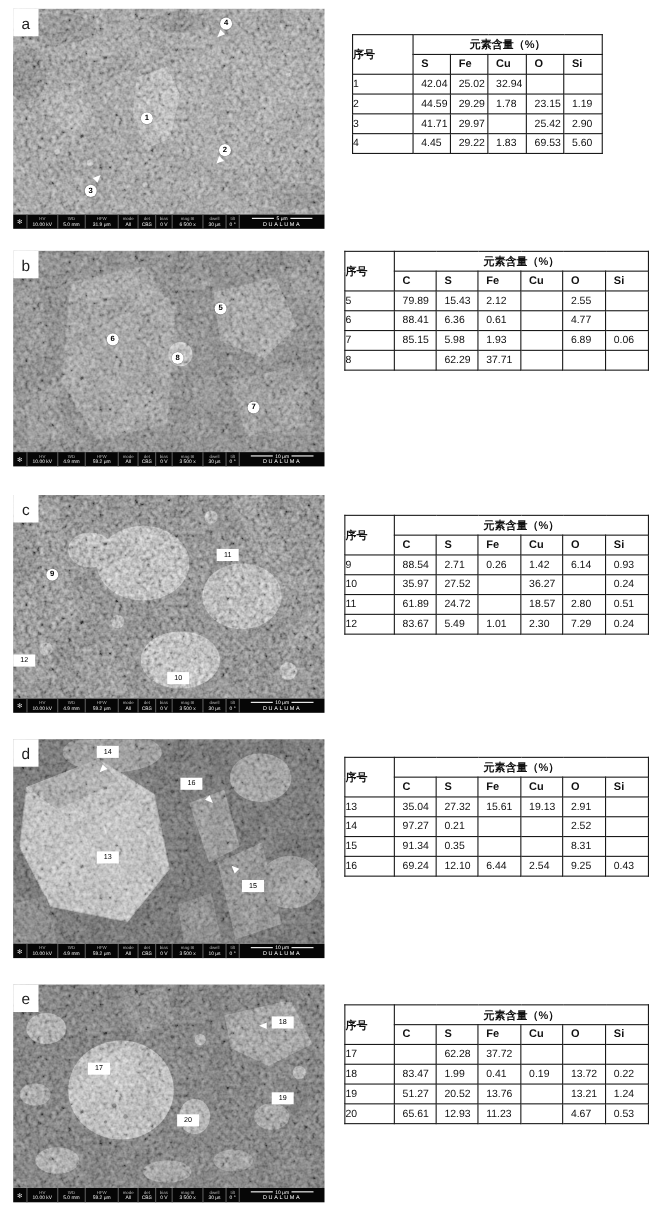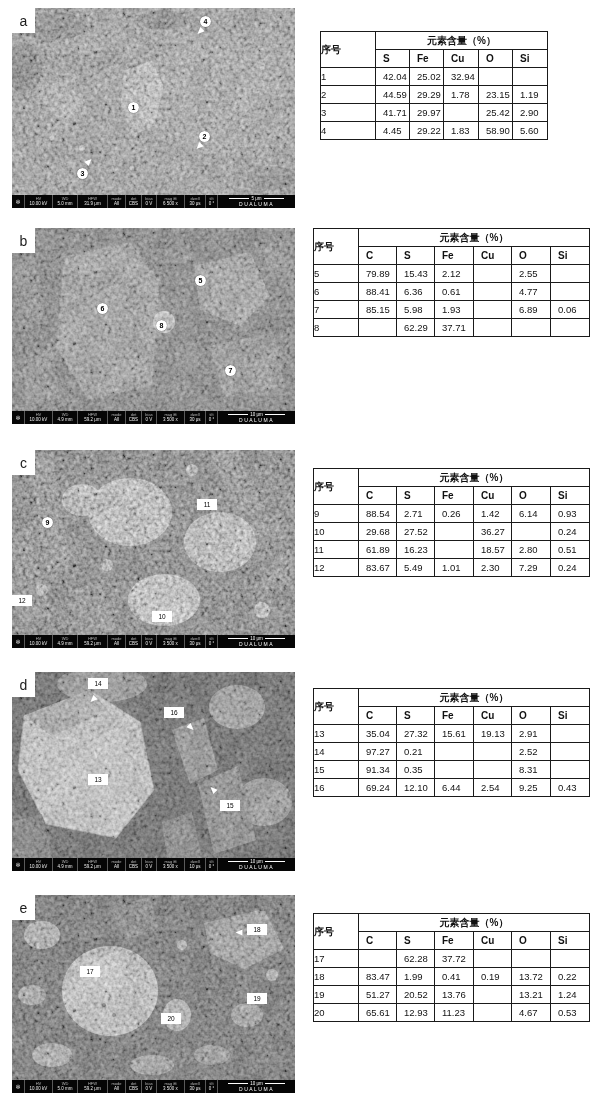--- a/index.html
+++ b/index.html
@@ -494,21 +494,21 @@
           <td>29.97</td>
           <td></td>
           <td>25.42</td>
           <td>2.90</td>
         </tr>
     <tr>
           <td class="idc">4</td>
           <td>4.45</td>
           <td>29.22</td>
           <td>1.83</td>
-          <td>58.90</td>
+          <td>69.53</td>
           <td>5.60</td>
         </tr>
     </tbody>
   </table>
 
   <table class="tbl" style="left:313px;top:228px;width:276px">
     <colgroup>
         <col style="width:45px">
         <col style="width:38px">
         <col style="width:38px">
@@ -596,31 +596,31 @@
           <td class="idc">9</td>
           <td>88.54</td>
           <td>2.71</td>
           <td>0.26</td>
           <td>1.42</td>
           <td>6.14</td>
           <td>0.93</td>
         </tr>
     <tr>
           <td class="idc">10</td>
-          <td>29.68</td>
+          <td>35.97</td>
           <td>27.52</td>
           <td></td>
           <td>36.27</td>
           <td></td>
           <td>0.24</td>
         </tr>
     <tr>
           <td class="idc">11</td>
           <td>61.89</td>
-          <td>16.23</td>
+          <td>24.72</td>
           <td></td>
           <td>18.57</td>
           <td>2.80</td>
           <td>0.51</td>
         </tr>
     <tr>
           <td class="idc">12</td>
           <td>83.67</td>
           <td>5.49</td>
           <td>1.01</td>

